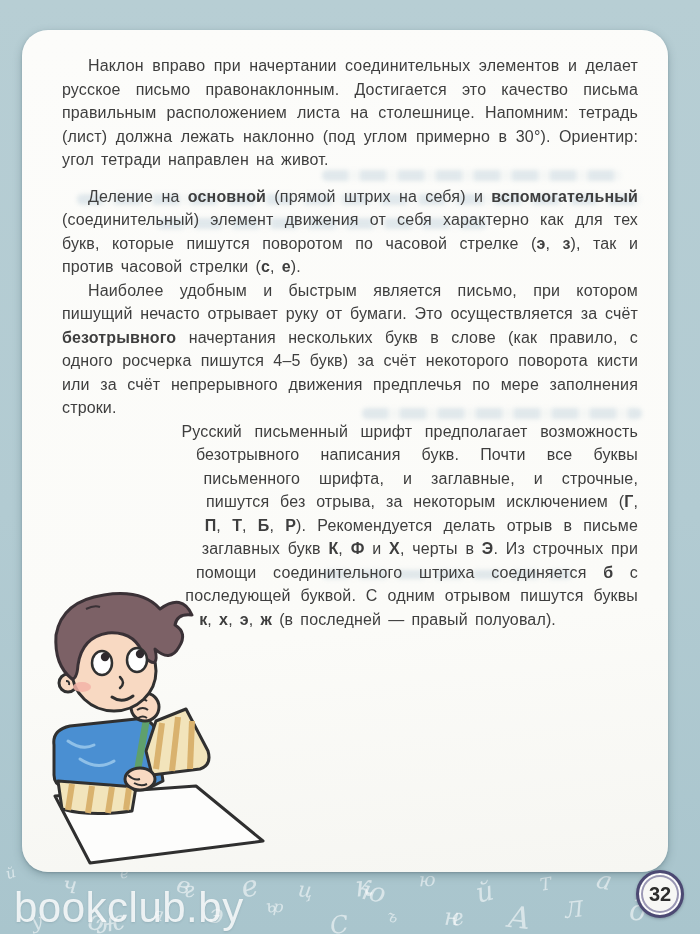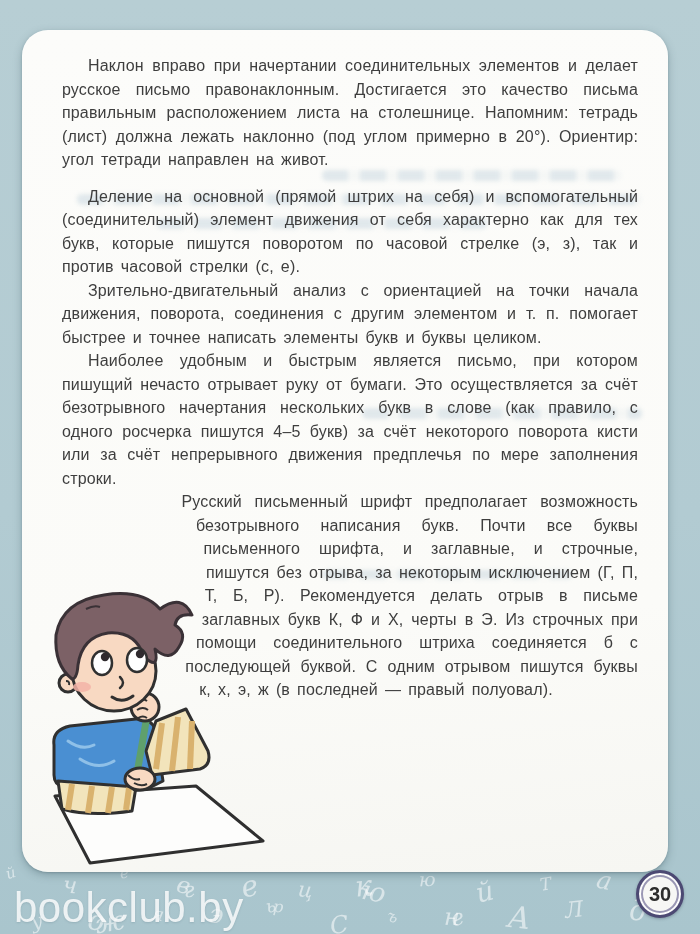--- a/index.html
+++ b/index.html
@@ -63,21 +63,21 @@
     position:relative; z-index:2;
     padding:24px 30px 0 40px;
     color:#3e3e3e;
     font-size:16px; line-height:23.5px;
     text-align:justify;
     letter-spacing:0.15px; word-spacing:2.5px;
     hyphens:auto;
   }
   .para.indent { text-indent:26px; }
   .para.gap { margin-top:13px; }
-  .content .b { font-weight:normal; }
+  .content .b { font-weight:bold; }
 
   
   .boy-spacer {
     float:left; width:200px; height:300px;
     shape-outside:polygon(0px 0px, 88px 0px, 114px 26px, 130px 52px, 138px 80px, 135px 112px,
                           128px 140px, 117px 164px, 115px 192px, 122px 212px, 168px 230px,
                           184px 256px, 190px 300px, 0px 300px);
     shape-margin:6px;
     margin-left:-40px; 
   }
@@ -115,34 +115,33 @@
     <span style="left: 88px; top: 45px; font-size: 28px; transform: rotate(8deg);">о</span>
     <span style="left: 177px; top: 12px; font-size: 23px; transform: rotate(15deg);">в</span>
     <span style="left: 266px; top: 35px; font-size: 18px; transform: rotate(-12deg);">ь</span>
     <span style="left: 355px; top: 10px; font-size: 29px; transform: rotate(-5deg);">к</span>
     <span style="left: 444px; top: 43px; font-size: 24px; transform: rotate(2deg);">н</span>
   </div>
 
 <div class="watermark">bookclub.by</div>
 
 <div class="page-badge">
-  <span>30</span>
+  <span>32</span>
 </div>
 
 <div class="page">
   <div class="smudge s1"></div>
   <div class="smudge s2"></div>
   <div class="smudge s3"></div>
   <div class="smudge s4"></div>
   <div class="smudge s5"></div>
 
   <div class="content">
-    <p class="para indent"><span>Наклон вправо при начертании соединительных элементов и делает русское письмо правонаклонным. Достигается это качество письма правильным расположением листа на столешнице. Напомним: тетрадь (лист) должна лежать наклонно (под углом примерно в 20°). Ориентир: угол тетради направлен на живот.</span></p>
+    <p class="para indent"><span>Наклон вправо при начертании соединительных элементов и делает русское письмо правонаклонным. Достигается это качество письма правильным расположением листа на столешнице. Напомним: тетрадь (лист) должна лежать наклонно (под углом примерно в 30°). Ориентир: угол тетради направлен на живот.</span></p>
     <p class="para indent gap"><span>Деление на </span><span class="b">основной</span><span> (прямой штрих на себя) и </span><span class="b">вспомогательный</span><span> (соединительный) элемент движения от себя характерно как для тех букв, которые пишутся поворотом по часовой стрелке (</span><span class="b">э</span><span>, </span><span class="b">з</span><span>), так и против часовой стрелки (</span><span class="b">с</span><span>, </span><span class="b">е</span><span>).</span></p>
-    <p class="para indent"><span>Зрительно-двигательный анализ с ориентацией на точки начала движения, поворота, соединения с другим элементом и т. п. помогает быстрее и точнее написать элементы букв и буквы целиком.</span></p>
     <p class="para indent"><span>Наиболее удобным и быстрым является письмо, при котором пишущий нечасто отрывает руку от бумаги. Это осуществляется за счёт </span><span class="b">безотрывного</span><span> начертания нескольких букв в слове (как правило, с одного росчерка пишутся 4–5 букв) за счёт некоторого поворота кисти или за счёт непрерывного движения предплечья по мере заполнения строки.</span></p>
     <p class="para para5"><span class="boy-spacer"></span><span>Русский письменный шрифт предполагает возможность безотрывного написания букв. Почти все буквы письменного шрифта, и заглавные, и строчные, пишутся без отрыва, за некоторым исключением (</span><span class="b">Г</span><span>, </span><span class="b">П</span><span>, </span><span class="b">Т</span><span>, </span><span class="b">Б</span><span>, </span><span class="b">Р</span><span>). Рекомендуется делать отрыв в письме заглавных букв </span><span class="b">К</span><span>, </span><span class="b">Ф</span><span> и </span><span class="b">Х</span><span>, черты в </span><span class="b">Э</span><span>. Из строчных при помощи соединительного штриха соединяется </span><span class="b">б</span><span> с последующей буквой. С одним отрывом пишутся буквы </span><span class="b">к</span><span>, </span><span class="b">х</span><span>, </span><span class="b">э</span><span>, </span><span class="b">ж</span><span> (в последней — правый полуовал).</span></p>
   </div>
 
   <svg class="boy" viewBox="0 0 244 292" xmlns="http://www.w3.org/2000/svg">
 
     <polygon points="31,213 172,203 239,258 66,280" fill="#fdfdfc" stroke="#2f2f2f" stroke-width="3" stroke-linejoin="round"></polygon>
 
     <path d="M30,162 Q28,147 46,143 L112,136 Q127,135 131,146 L139,198 L127,204 Q80,211 40,204 Q30,202 30,192 Z" fill="#4a8fd2" stroke="#303030" stroke-width="3" stroke-linejoin="round"></path>
     <path d="M44,158 q14,10 26,4" fill="none" stroke="#8fc0e8" stroke-width="3" stroke-linecap="round"></path>

